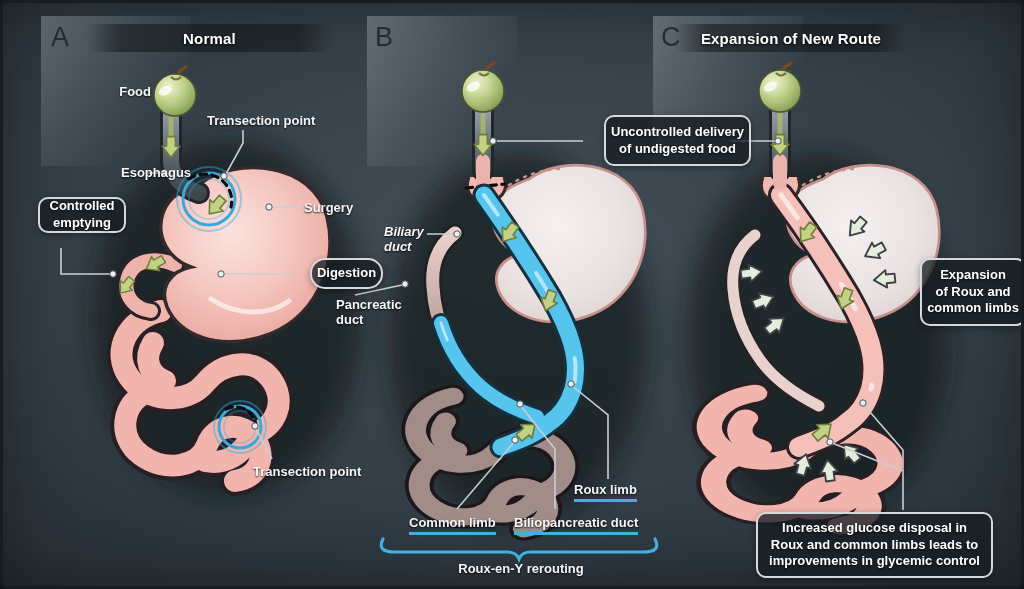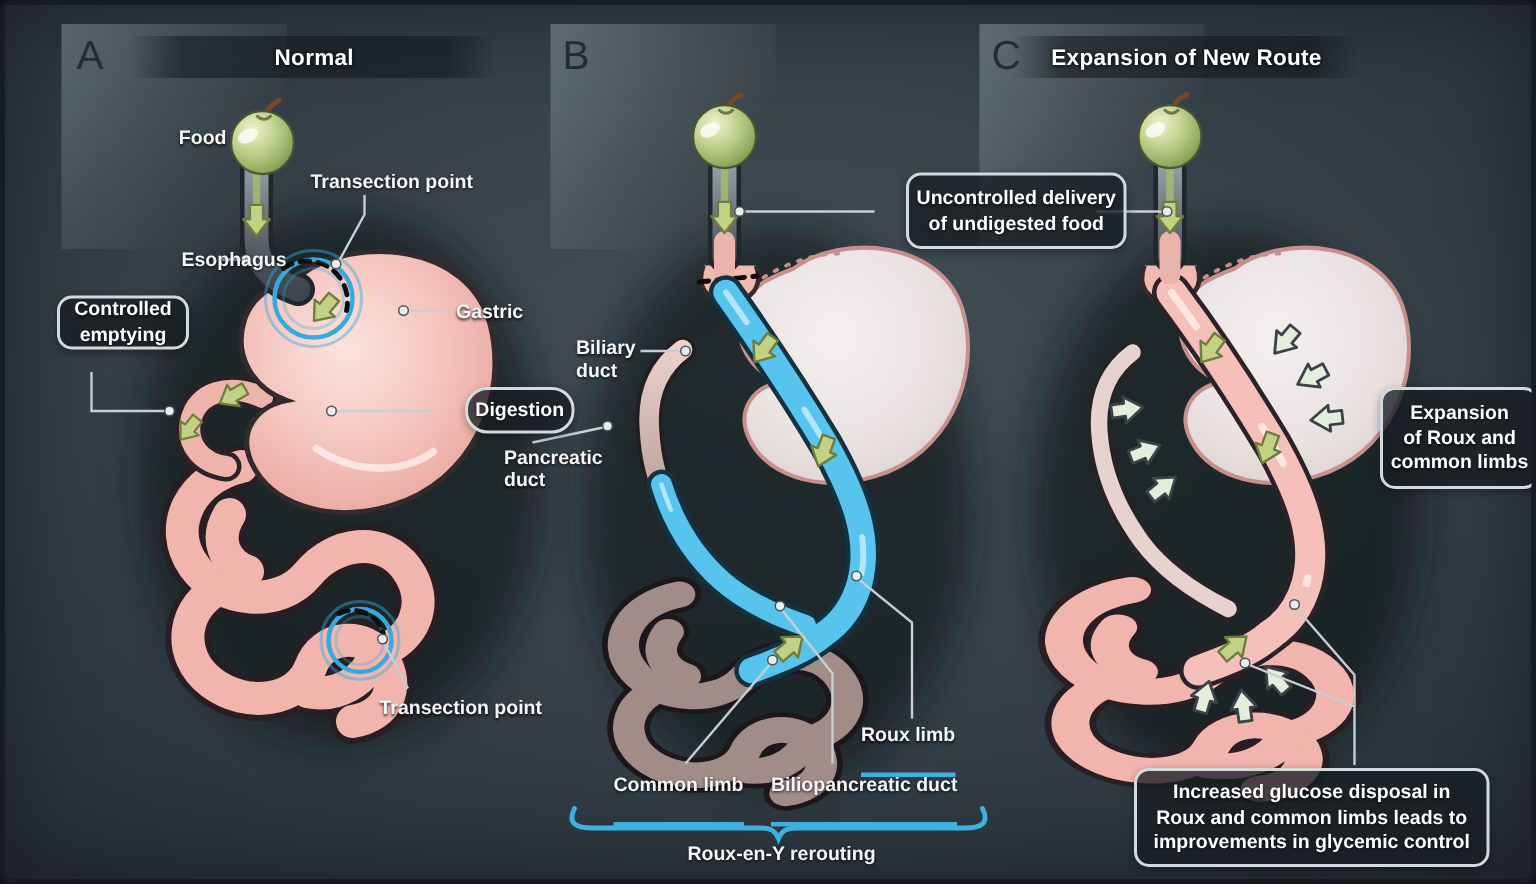--- a/index.html
+++ b/index.html
@@ -30,21 +30,21 @@
     text-shadow:0 1px 2px rgba(0,0,0,.85);white-space:nowrap;
   }
   .callout{
     position:absolute;background:rgba(23,29,35,.78);border:2px solid #d3dadd;border-radius:10px;
     color:#ffffff;font-size:13px;font-weight:bold;line-height:1.3;text-align:center;
     display:flex;flex-direction:column;align-items:center;justify-content:center;
     text-shadow:0 1px 2px rgba(0,0,0,.7);box-shadow:0 2px 6px rgba(0,0,0,.35);
     box-sizing:border-box;padding:3px 4px;margin-left:20px;
   }
   .limb{
-    border-bottom:3px solid #3fb0e0;padding-bottom:18px;
+    border-bottom:3px solid #3fb0e0;padding-bottom:2px;
   }
   .art{position:absolute;left:0;top:0;pointer-events:none;}
   .centered{text-align:center;}
   
   .g-o-pink{stroke:#271f24;stroke-width:30;fill:none;stroke-linecap:round;}
   .g-f-pink{stroke:#f1b5ad;stroke-width:22;fill:none;stroke-linecap:round;}
   .g-o-gray{stroke:#1c171b;stroke-width:30;fill:none;stroke-linecap:round;}
   .g-f-gray{stroke:#a18c88;stroke-width:22;fill:none;stroke-linecap:round;}
   .st-warm{fill:url(#stomG);stroke:#332a2d;stroke-width:3.5;}
   .st-pale{fill:url(#stomPaleG);stroke:#c6908c;stroke-width:3;}
@@ -298,35 +298,35 @@
   <div class="title-band" style="left:84px;top:21px;width:245px;">
     <span>Normal</span>
   </div>
   <div class="title-band" style="left:672px;top:21px;width:232px;">
     <span>Expansion of New Route</span>
   </div>
 
   <div class="lbl" style="left:104px;top:81px;width:44px;text-align:right;">Food</div>
   <div class="lbl" style="left:204px;top:110px;">Transection point</div>
   <div class="lbl" style="left:93px;top:162px;margin-left:25px;">Esophagus</div>
-  <div class="lbl" style="left:301px;top:197px;">Gastric</div>
+  <div class="lbl" style="left:301px;top:197px;">Surgery</div>
   <div class="callout" style="left:15px;top:194px;width:88px;height:36px;text-align:center;">
     <span>Controlled</span>
     <span>emptying</span>
   </div>
   <div class="callout" style="left:287px;top:255px;width:73px;height:31px;border-radius:15px;">
     <span>Digestion</span>
   </div>
   <div class="lbl" style="left:250px;top:461px;">Transection point</div>
 
   <div class="callout" style="left:581px;top:112px;width:147px;height:51px;">
     <span>Uncontrolled delivery</span>
     <span>of undigested food</span>
   </div>
-  <div class="lbl" style="left:381px;top:221px;">
+  <div class="lbl" style="left:381px;top:221px;font-style:italic;">
     <div>Biliary</div>
     <div>duct</div>
   </div>
   <div class="lbl" style="left:333px;top:294px;">
     <div>Pancreatic</div>
     <div>duct</div>
   </div>
   <div class="lbl" style="left:571px;top:479px;">
     <span class="limb">Roux limb</span>
   </div>

